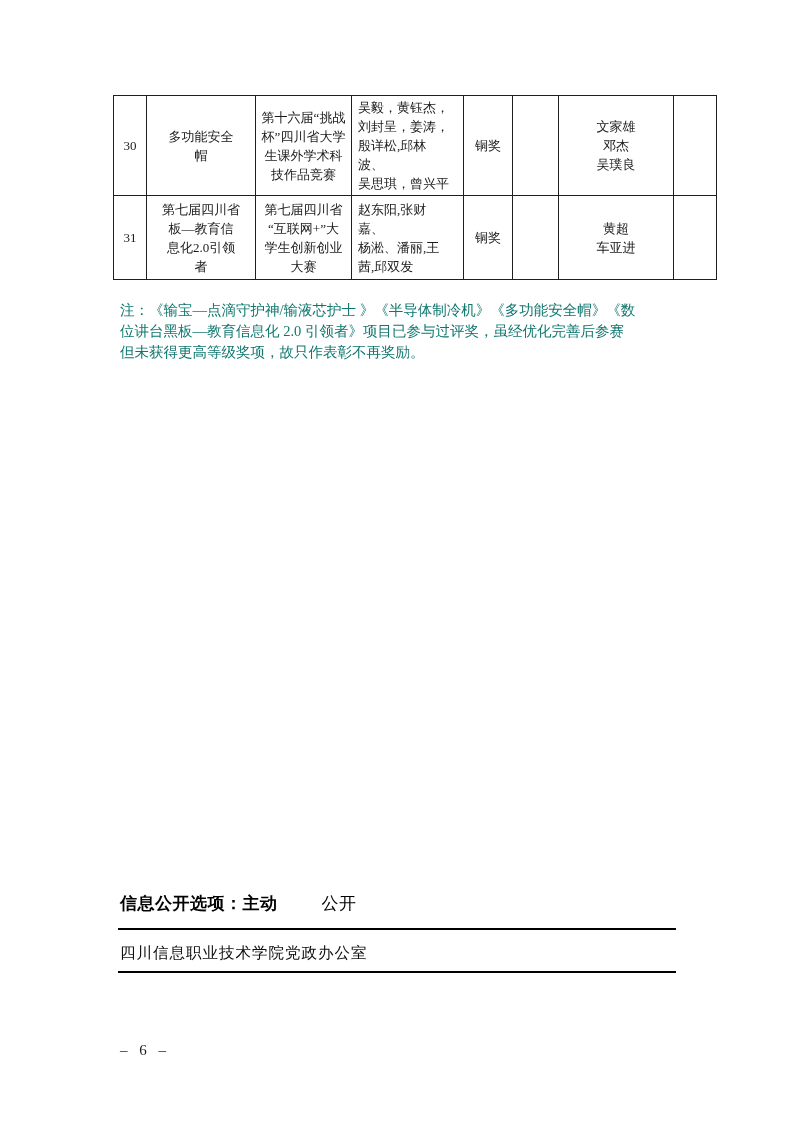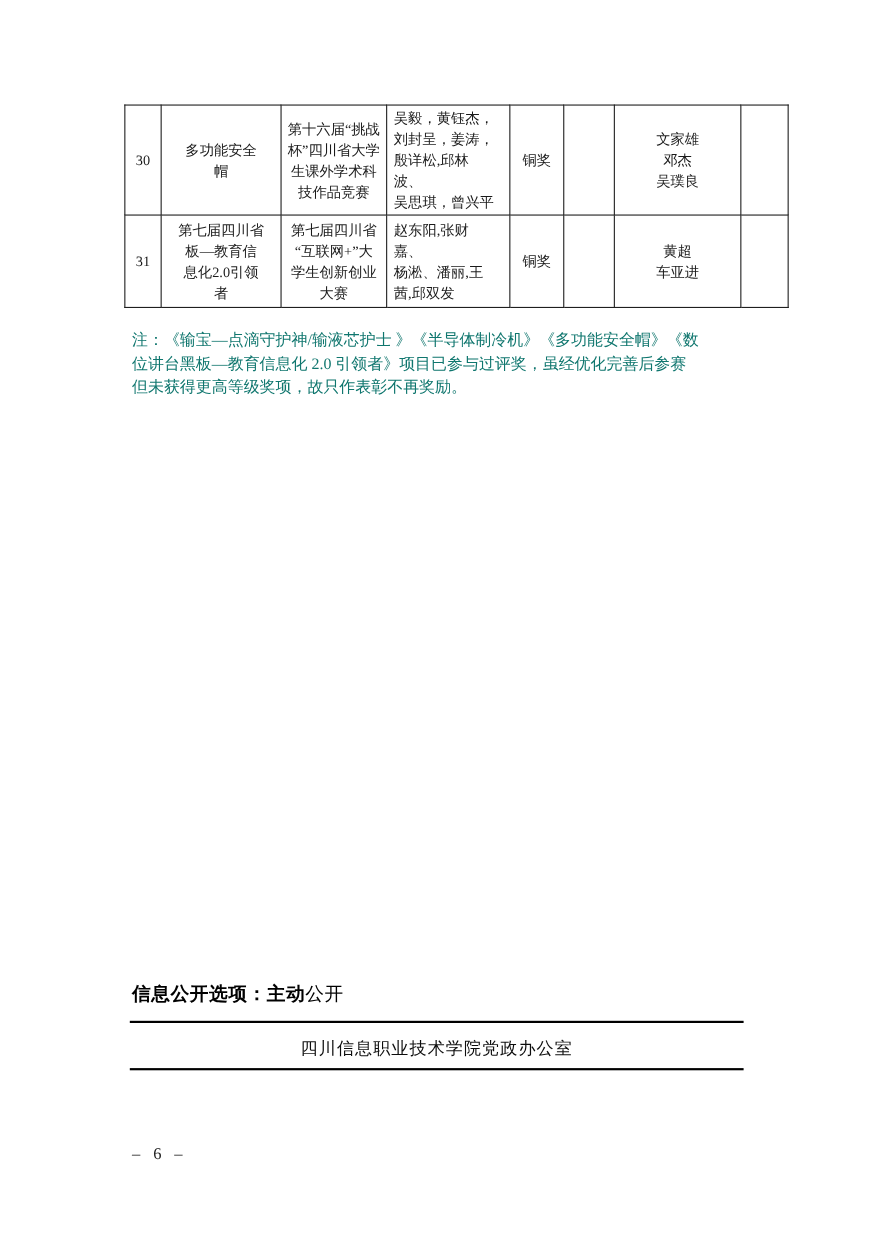--- a/index.html
+++ b/index.html
@@ -50,34 +50,34 @@
 
   
   .disclosure {
     position:absolute; left:120px; top:892px;
     font-size:17px;
     letter-spacing:0.5px;
     font-family:"Liberation Sans", sans-serif;
     color:#000;
   }
   .disclosure .b { font-weight:700; }
-  .disclosure .r { font-weight:400; }
+  .disclosure .r { font-weight:400;margin-left:44px; }
 
   .rule {
     position:absolute; left:118px;
     width:558px; height:0;
     border-top:2px solid #000;
   }
   .rule.top { top:928px; }
   .rule.bottom { top:971px; }
 
   .issuer-line {
     position:absolute; left:120px; top:938px;
     width:554px; height:30px;
-    display:flex; align-items:center; justify-content:center;
+    display:flex; align-items:center; justify-content:space-between;
     font-size:15.5px;
     color:#0d0d0d;
   }
   .issuer-line .issuer { letter-spacing:1px; }
   .issuer-line .date { padding-right:12px; letter-spacing:0.5px; }
 
   .page-number {
     position:absolute; left:120px; top:1042px;
     font-size:15px;
     letter-spacing:4px;

